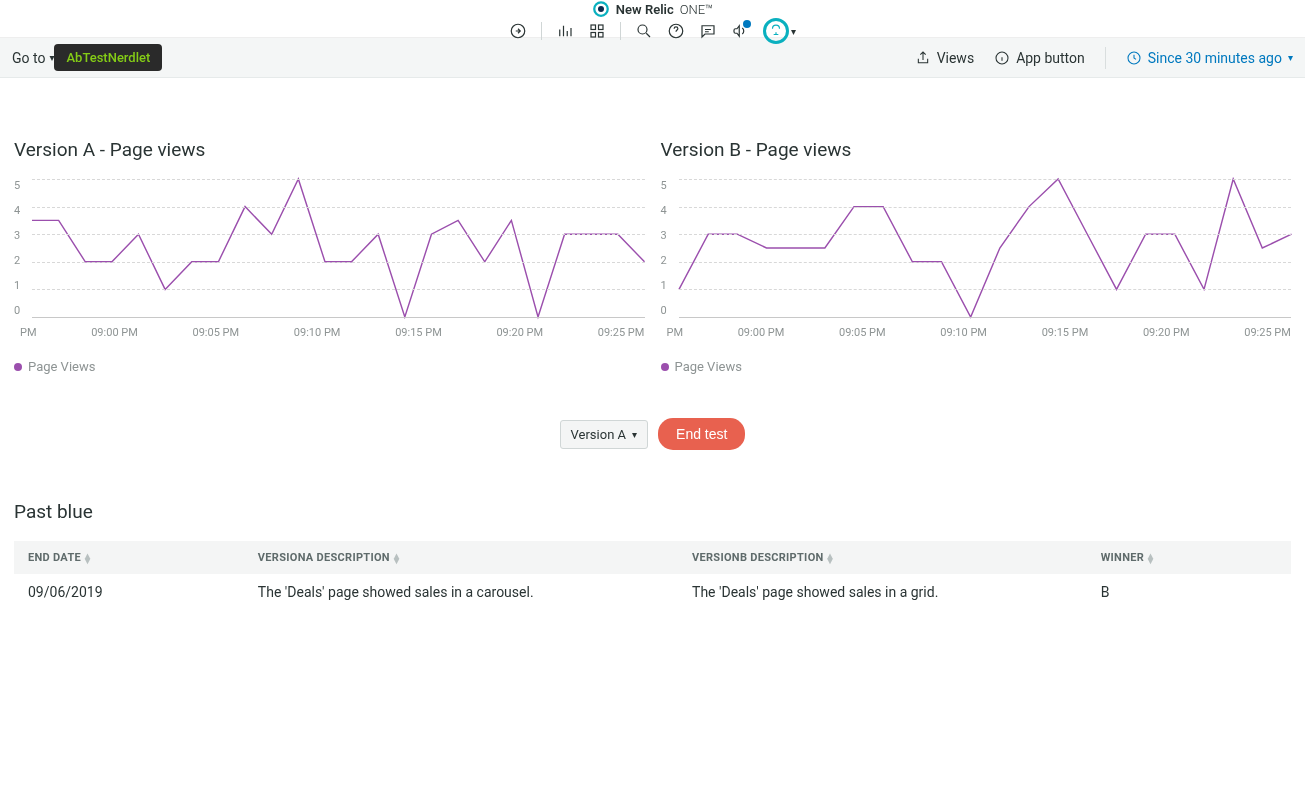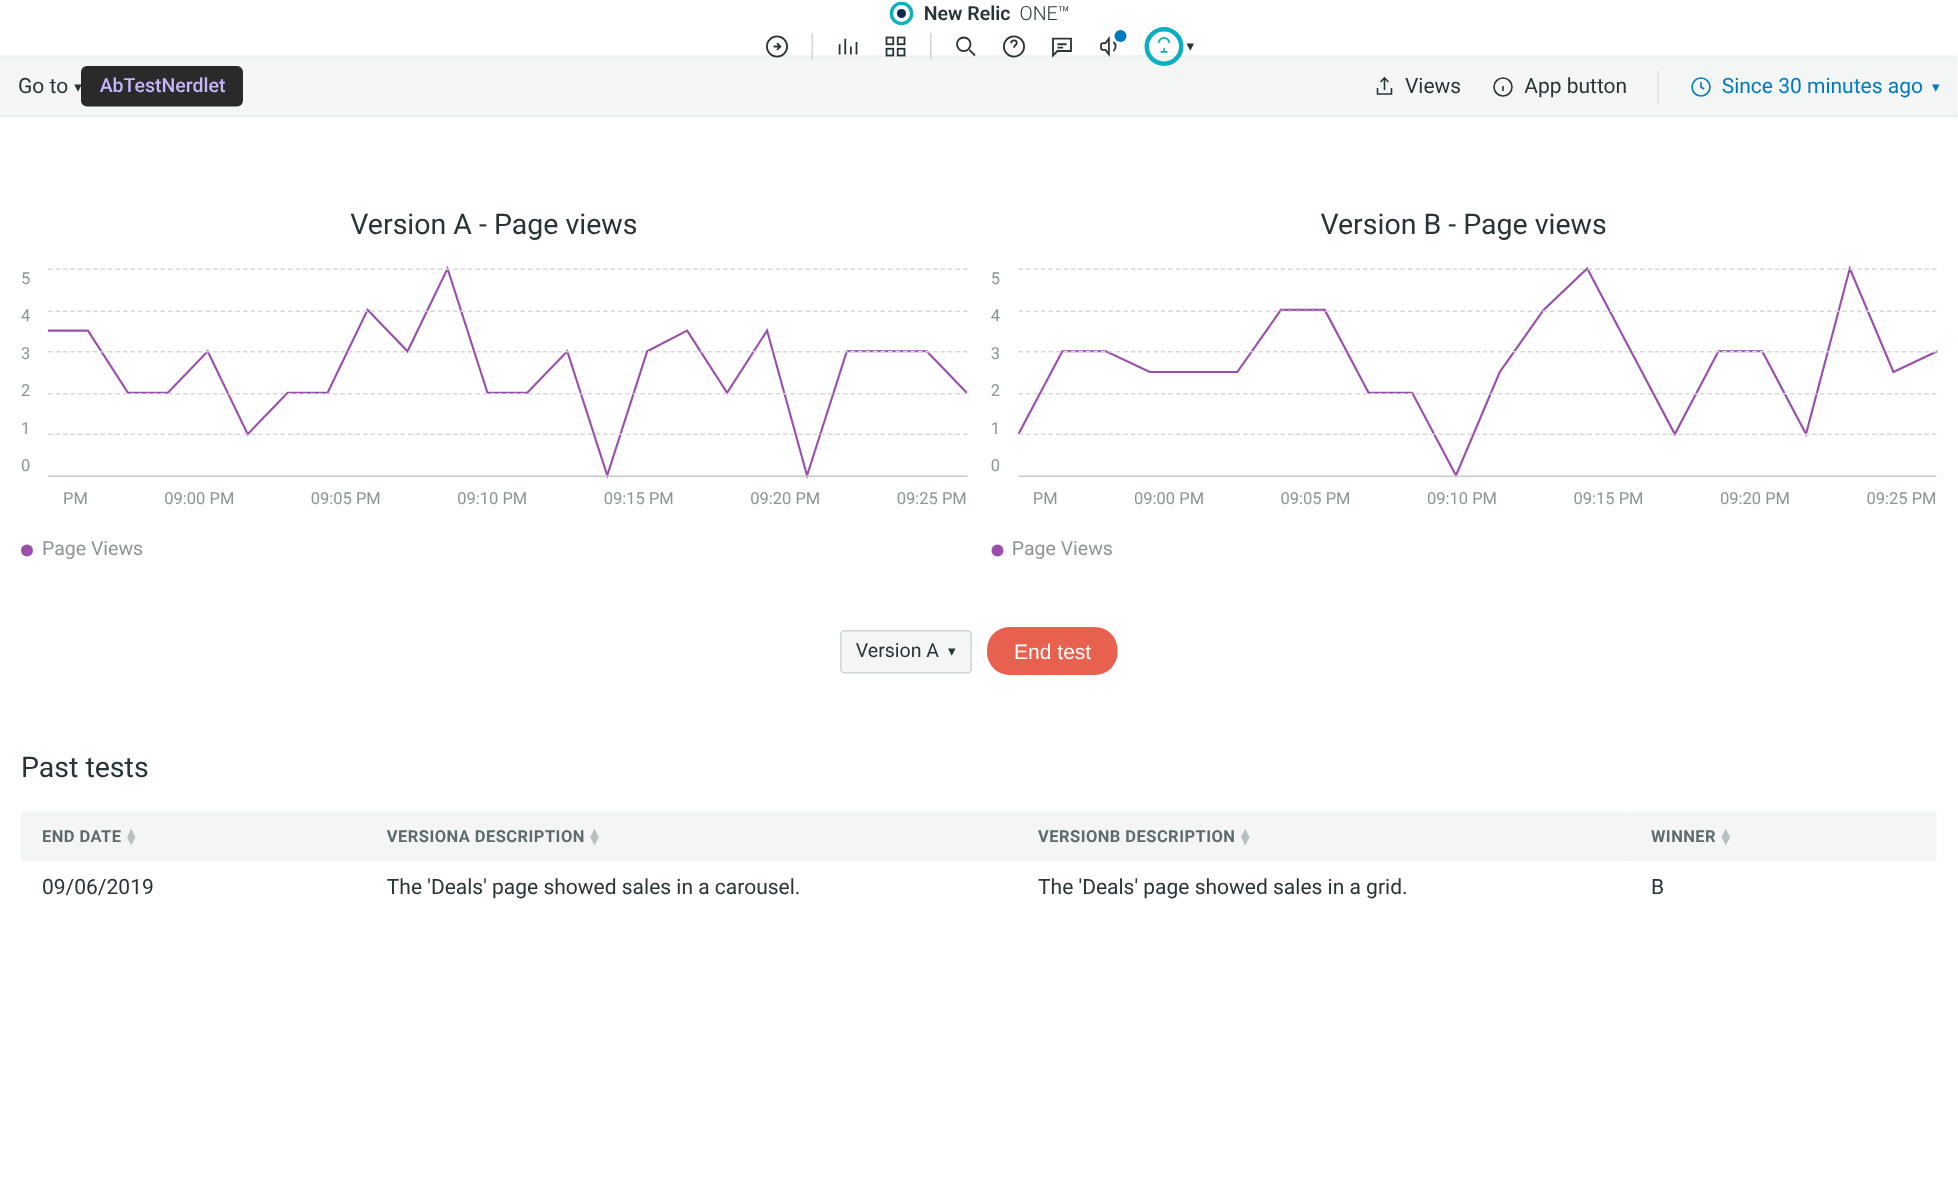--- a/index.html
+++ b/index.html
@@ -50,46 +50,46 @@
     .subheader {
       display: flex; align-items: center; justify-content: space-between;
       background: #f4f6f6;
       height: 40px;
       padding: 0 12px;
       border-bottom: 1px solid #e6eaea;
     }
     .sub-left { display: flex; align-items: center; }
     .goto { display:flex; align-items:center; gap:4px; cursor:pointer; font-size:14px;}
     .pill {
-      background: #2a2a2a; color: #c4b5fd;
+      background: #2a2a2a; color: #84cc16;
       padding: 6px 12px; border-radius: 4px;
       font-size: 13px; font-weight: 500;
     }
     .sub-right { display: flex; align-items: center; gap: 20px; }
     .sub-link { display: flex; align-items: center; gap: 6px; cursor: pointer; font-size:14px;}
     .sub-link.blue { color: #0079bf; }
     .sub-link svg { width: 16px; height: 16px; }
     .sub-sep { width:1px; height:22px; background:#d9dede;}
     
     .content { padding: 10px 14px; }
     .charts { display: flex; gap: 16px; margin-top: 50px; }
     .chart { flex: 1; }
-    .chart-title { font-size: 19px; font-weight: 400; margin-bottom: 18px; color:#2a3434;text-align:center;}
+    .chart-title { font-size: 19px; font-weight: 400; margin-bottom: 18px; color:#2a3434;}
     .chart-body { position: relative; height: 160px; }
     .y-axis {
       position: absolute; left: 0; top: 0; bottom: 22px;
       display: flex; flex-direction: column; justify-content: space-between;
       font-size: 11px; color: #8e9494; text-align: left; width:14px;
     }
     .plot {
       position: absolute; left: 18px; right: 0; top: 0; bottom: 22px;
     }
     .gridline { position:absolute; left:0; right:0; border-top:1px dashed #d8d8d8;}
     .x-axis {
-      position: absolute; left: 28px; right: 0; bottom: 0;
+      position: absolute; left: 6px; right: 0; bottom: 0;
       display:flex; justify-content:space-between;
       font-size: 11px; color: #8e9494;
     }
     .legend { margin-top: 20px; display:flex; align-items:center; gap:6px; font-size:13px; color:#8e9494;}
     .legend-dot { width:8px; height:8px; border-radius:50%; background:#9b4fad;}
     
     .end-test { text-align:center; margin: 44px 0 50px; }
     .end-title { font-size:18px; font-weight:400; margin-bottom: 26px;}
     .end-controls { display:flex; align-items:center; justify-content:center; gap:10px;}
     .select {
@@ -304,21 +304,21 @@
   <div class="end-test">
     <div class="end-controls">
       <div class="select">
         <span>Version A</span>
         <span class="chev">▾</span>
       </div>
       <button class="btn-danger">End test</button>
     </div>
   </div>
 
-  <div class="past-title">Past tests</div>
+  <div class="past-title">Past blue</div>
   <table>
     <thead>
       <tr>
         <th style="width:18%"><span>END DATE</span><span class="sort">
               <span>▴</span>
               <span>▾</span>
             </span></th>
         <th style="width:34%"><span>VERSIONA DESCRIPTION</span><span class="sort">
               <span>▴</span>
               <span>▾</span>

